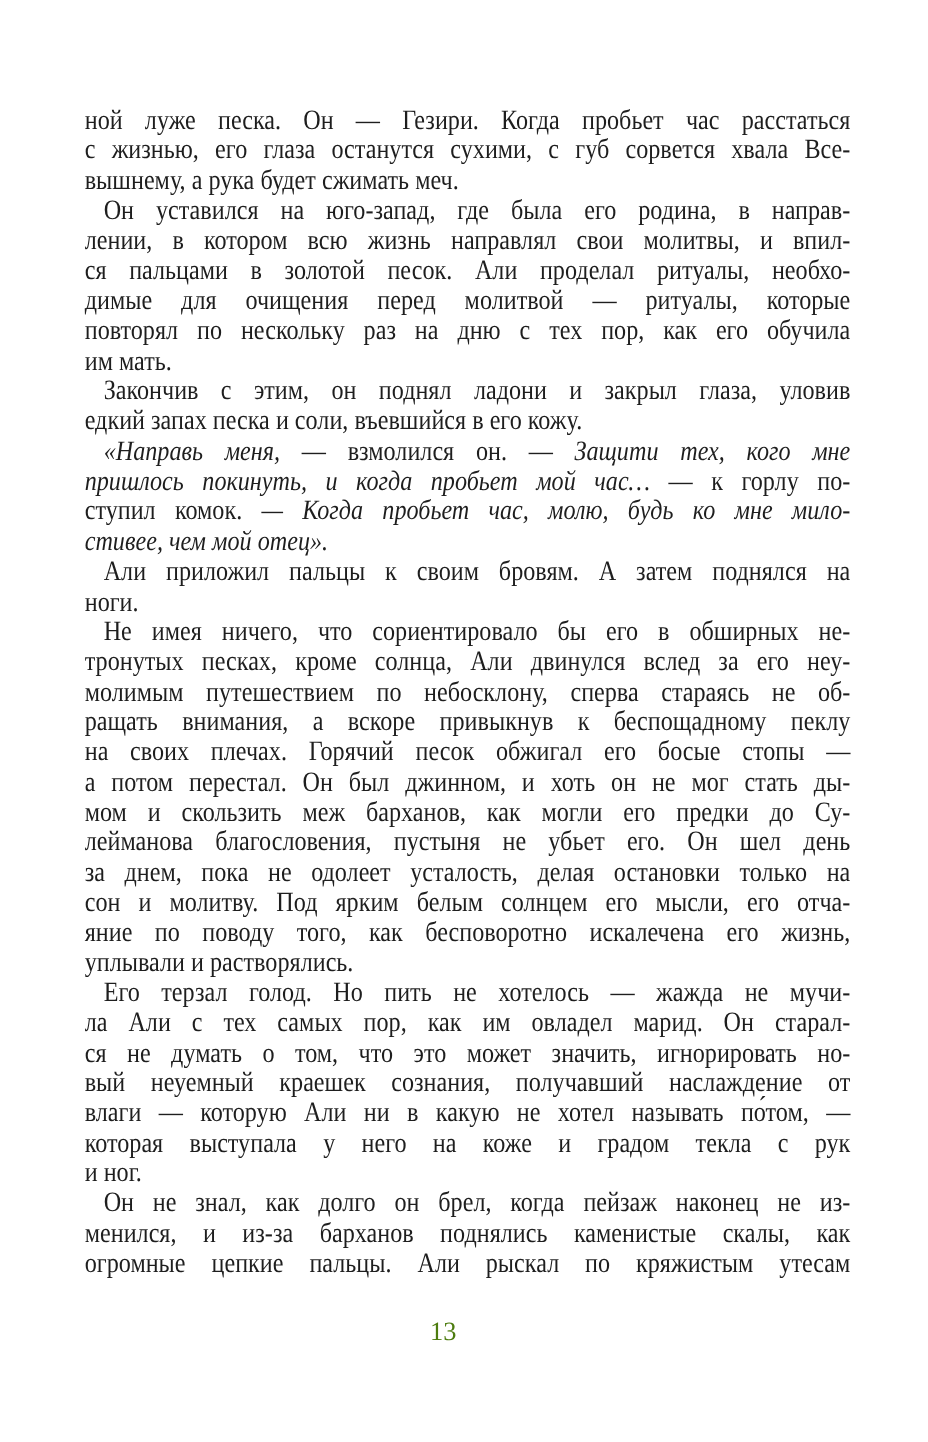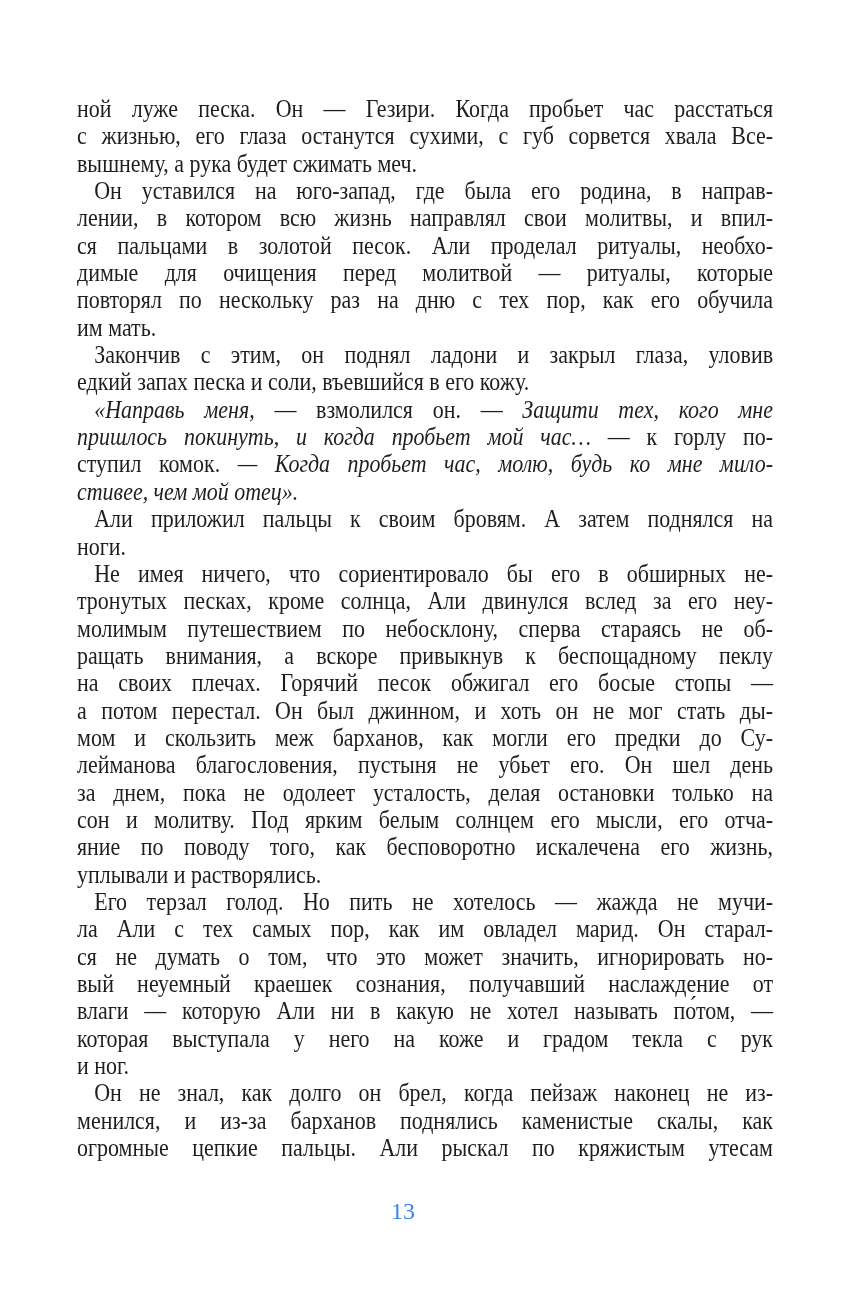--- a/index.html
+++ b/index.html
@@ -46,21 +46,21 @@
     font-style: italic;
   }
   .page-number {
     position: absolute;
     top: 1198px;
     left: 0;
     width: 806px;
     text-align: center;
     font-size: 24px;
     line-height: 26px;
-    color: #3b82f6;
+    color: #4d7c0f;
   }
 </style>
 </head>
 <body style="background: rgb(255, 255, 255); color: rgb(30, 30, 30);">
 
 <div class="page">
   <div class="text-block">
       <div>
         <div class="line">ной луже песка. Он — Гезири. Когда пробьет час расстаться</div>
         <div class="line">с жизнью, его глаза останутся сухими, с губ сорвется хвала Все-</div>

